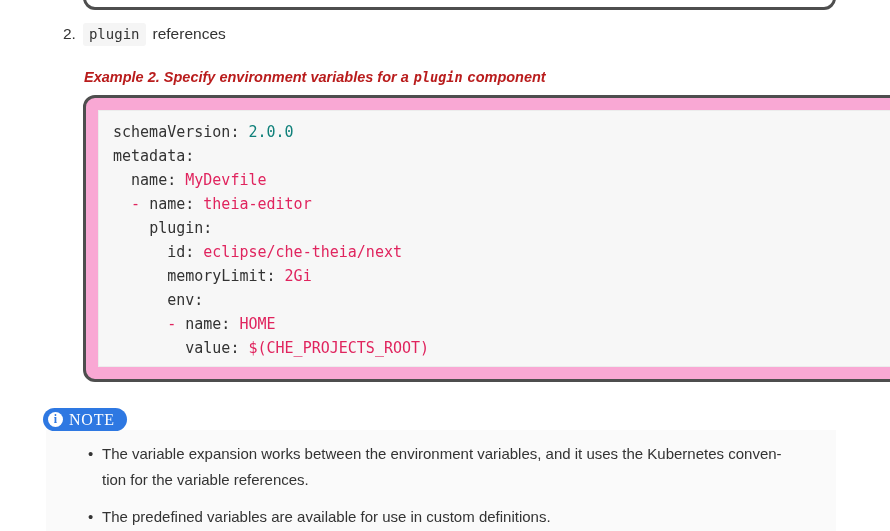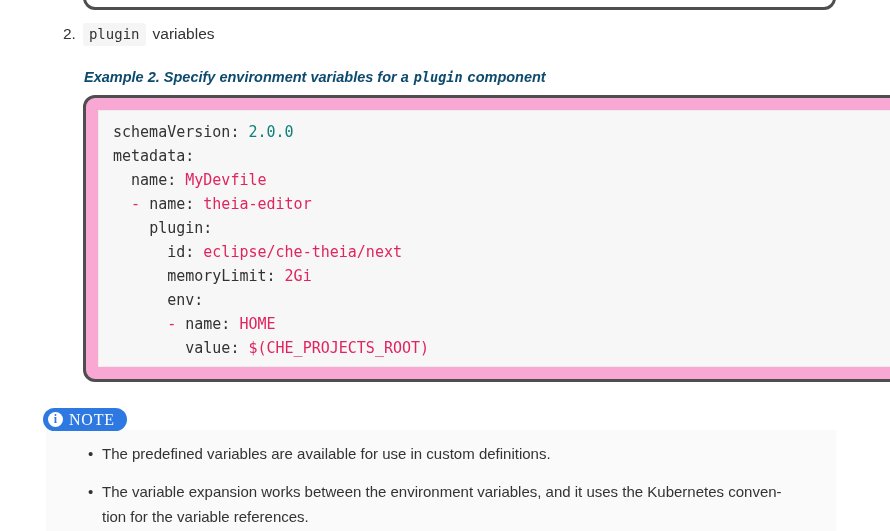--- a/index.html
+++ b/index.html
@@ -54,21 +54,21 @@
   
   .caption {
     position: absolute;
     left: 84px;
     top: 69px;
     display: flex;
     align-items: baseline;
     font-size: 14.5px;
     font-weight: bold;
     font-style: italic;
-    color: #0c4a6e;
+    color: #b91c1c;
   }
   .caption .seg { margin-right: 5px; }
   .caption .seg:last-child { margin-right: 8px; }
   .caption .code-seg {
     font-family: "DejaVu Sans Mono", "Liberation Mono", monospace;
     font-size: 13.5px;
     font-weight: bold;
     font-style: italic;
   }
 
@@ -171,39 +171,39 @@
 </head>
 <body>
 
 <div class="page">
 
   <div class="prev-code-box"></div>
 
   <div class="step">
     <span class="num">2.</span>
     <span class="inline-code seg">plugin</span>
-    <span class="seg">variables</span>
+    <span class="seg">references</span>
   </div>
 
   <div class="caption">
     <span class="seg">Example 2. Specify environment variables for a</span>
     <span class="seg code-seg">plugin</span>
     <span class="seg">component</span>
   </div>
 
   <div class="code-box">
     <div class="code-panel">
       <div class="code-pre"><div class="code-line"><span class="tok-k">schemaVersion:</span><span class="tok-p"> </span><span class="tok-n">2.0.0</span></div><div class="code-line"><span class="tok-k">metadata:</span></div><div class="code-line"><span class="tok-p">  </span><span class="tok-k">name:</span><span class="tok-p"> </span><span class="tok-v">MyDevfile</span></div><div class="code-line"><span class="tok-p">  </span><span class="tok-d">-</span><span class="tok-p"> </span><span class="tok-k">name:</span><span class="tok-p"> </span><span class="tok-v">theia-editor</span></div><div class="code-line"><span class="tok-p">    </span><span class="tok-k">plugin:</span></div><div class="code-line"><span class="tok-p">      </span><span class="tok-k">id:</span><span class="tok-p"> </span><span class="tok-v">eclipse/che-theia/next</span></div><div class="code-line"><span class="tok-p">      </span><span class="tok-k">memoryLimit:</span><span class="tok-p"> </span><span class="tok-v">2Gi</span></div><div class="code-line"><span class="tok-p">      </span><span class="tok-k">env:</span></div><div class="code-line"><span class="tok-p">      </span><span class="tok-d">-</span><span class="tok-p"> </span><span class="tok-k">name:</span><span class="tok-p"> </span><span class="tok-v">HOME</span></div><div class="code-line"><span class="tok-p">        </span><span class="tok-k">value:</span><span class="tok-p"> </span><span class="tok-v">$(CHE_PROJECTS_ROOT)</span></div></div>
     </div>
   </div>
 
   <div class="note-badge">
     <span class="info-circle">i</span>
     <span class="label">NOTE</span>
   </div>
   <div class="note-box">
     <ul>
+        <li><span class="note-line">The variable expansion works between the environment variables, and it uses the Kubernetes conven-</span><br><span class="note-line">tion for the variable references.</span></li>
         <li><span class="note-line">The predefined variables are available for use in custom definitions.</span></li>
-        <li><span class="note-line">The variable expansion works between the environment variables, and it uses the Kubernetes conven-</span><br><span class="note-line">tion for the variable references.</span></li>
       </ul>
   </div>
 
 </div>
 
 </body></html>

